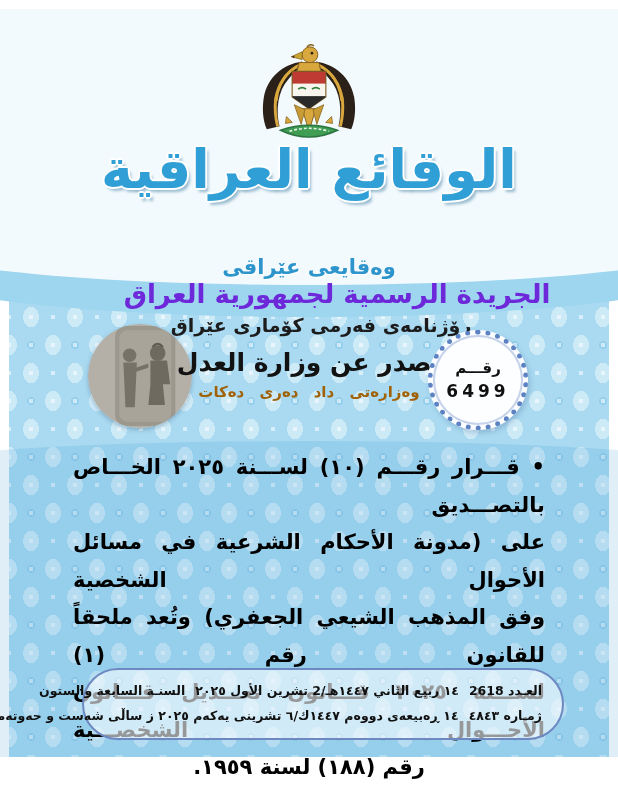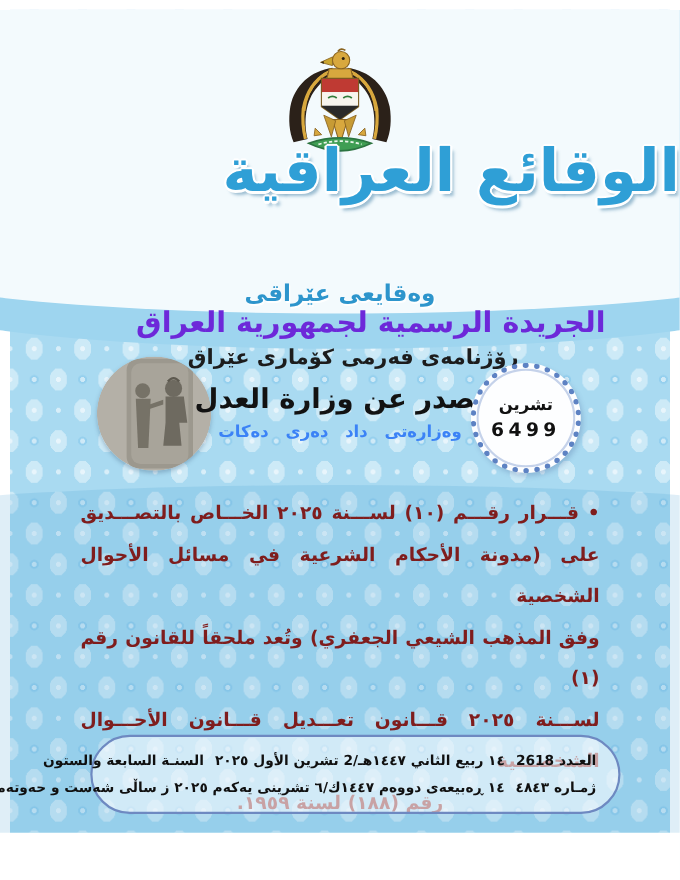--- a/index.html
+++ b/index.html
@@ -31,21 +31,21 @@
     border-radius:0 0 100% 100% / 0 0 95px 95px;
   }
   .lower-tint{
     position:absolute;left:-130px;top:432px;width:860px;height:316px;
     background:rgba(58,148,203,.16);
     border-radius:100% 100% 0 0 / 60px 60px 0 0;
   }
   
   .emblem{position:absolute;left:50%;top:40px;transform:translateX(-50%);}
   .title{
-    position:absolute;left:0;top:124px;width:100%;text-align:right;
+    position:absolute;left:0;top:138px;width:100%;text-align:center;
     font-size:54px;font-weight:bold;color:#2f9fd6;letter-spacing:1px;
     text-shadow:
       -2px 0 0 #fff, 2px 0 0 #fff, 0 -2px 0 #fff, 0 2px 0 #fff,
       -1px -1px 0 #fff, 1px 1px 0 #fff, -1px 1px 0 #fff, 1px -1px 0 #fff,
       3px 4px 3px rgba(21,96,143,.40);
   }
   .title-ku{
     position:absolute;left:0;top:233px;width:100%;text-align:center;
     font-size:21px;font-weight:bold;color:#2d95cc;
     text-shadow:1px 1px 0 rgba(255,255,255,.9);
@@ -58,40 +58,40 @@
   .official-ku{
     position:absolute;left:12px;top:314px;width:100%;text-align:center;
     font-size:19px;font-weight:bold;color:#1c1c1c;
   }
   .publisher-ar{
     position:absolute;left:0;top:348px;width:100%;text-align:center;
     font-size:25px;font-weight:bold;color:#121212;
   }
   .publisher-ku{
     position:absolute;left:0;top:383px;width:100%;text-align:center;
-    font-size:15px;font-weight:bold;color:#3b82f6;word-spacing:10px;
+    font-size:15px;font-weight:bold;color:#a16207;word-spacing:10px;
   }
   
   .photo{
     position:absolute;left:88px;top:324px;width:104px;height:104px;border-radius:50%;
     overflow:hidden;box-shadow:0 2px 4px rgba(60,90,120,.35);
   }
   
   .badge{
     position:absolute;left:428px;top:330px;width:100px;height:100px;border-radius:50%;
     background:#fdfeff;border:5px dotted #5d82c3;box-sizing:border-box;
     box-shadow:inset 0 0 0 2px rgba(93,130,195,.35), 2px 3px 5px rgba(80,110,160,.30);
     display:flex;flex-direction:column;align-items:center;justify-content:center;gap:4px;
   }
   .badge .label{font-size:15px;font-weight:bold;color:#111;}
   .badge .num{font-size:17px;font-weight:bold;color:#111;letter-spacing:4px;}
   
   .announcement{
     position:absolute;right:73px;left:73px;top:449px;
-    font-size:17px;font-weight:bold;color:#7f1d1d;direction:rtl;
+    font-size:21px;font-weight:bold;color:#000000;direction:rtl;
   }
   .announcement .line{
     line-height:37.5px;text-align:justify;text-align-last:justify;
   }
   .announcement .line.last{text-align:right;text-align-last:center;}
   
   .footer-box{
     position:absolute;left:82px;top:668px;width:482px;height:72px;box-sizing:border-box;
     border:2px solid #6e89c1;border-radius:36px;background:rgba(248,252,255,.60);
     padding:10px 20px 0;display:flex;flex-direction:column;gap:3px;
@@ -178,21 +178,21 @@
       <path d="M34,37 L47,37 L45,80 L36,80 Z" fill="#767267"></path>
       <path d="M46,42 L58,38 L58,42 L46,46 Z" fill="#767267"></path>
       <path d="M15,86 a50,50 0 0 0 70,6 L85,100 L15,100 Z" fill="#8a867c"></path>
     </svg>
   </div>
 
   <div class="publisher-ar">تصدر عن وزارة العدل</div>
   <div class="publisher-ku">وەزارەتى داد دەرى دەكات</div>
 
   <div class="badge">
-    <div class="label">تشرين</div>
+    <div class="label">رقـــم</div>
     <div class="num">6499</div>
   </div>
 
   <div class="announcement">
     <div class="line">• قـــرار رقـــم (١٠) لســـنة ٢٠٢٥ الخـــاص بالتصـــديق</div>
     <div class="line">على (مدونة الأحكام الشرعية في مسائل الأحوال الشخصية</div>
     <div class="line">وفق المذهب الشيعي الجعفري) وتُعد ملحقاً للقانون رقم (١)</div>
     <div class="line">لســـنة ٢٠٢٥ قـــانون تعـــديل قـــانون الأحـــوال الشخصـــية</div>
     <div class="line last">رقم (١٨٨) لسنة ١٩٥٩.</div>
   </div>

